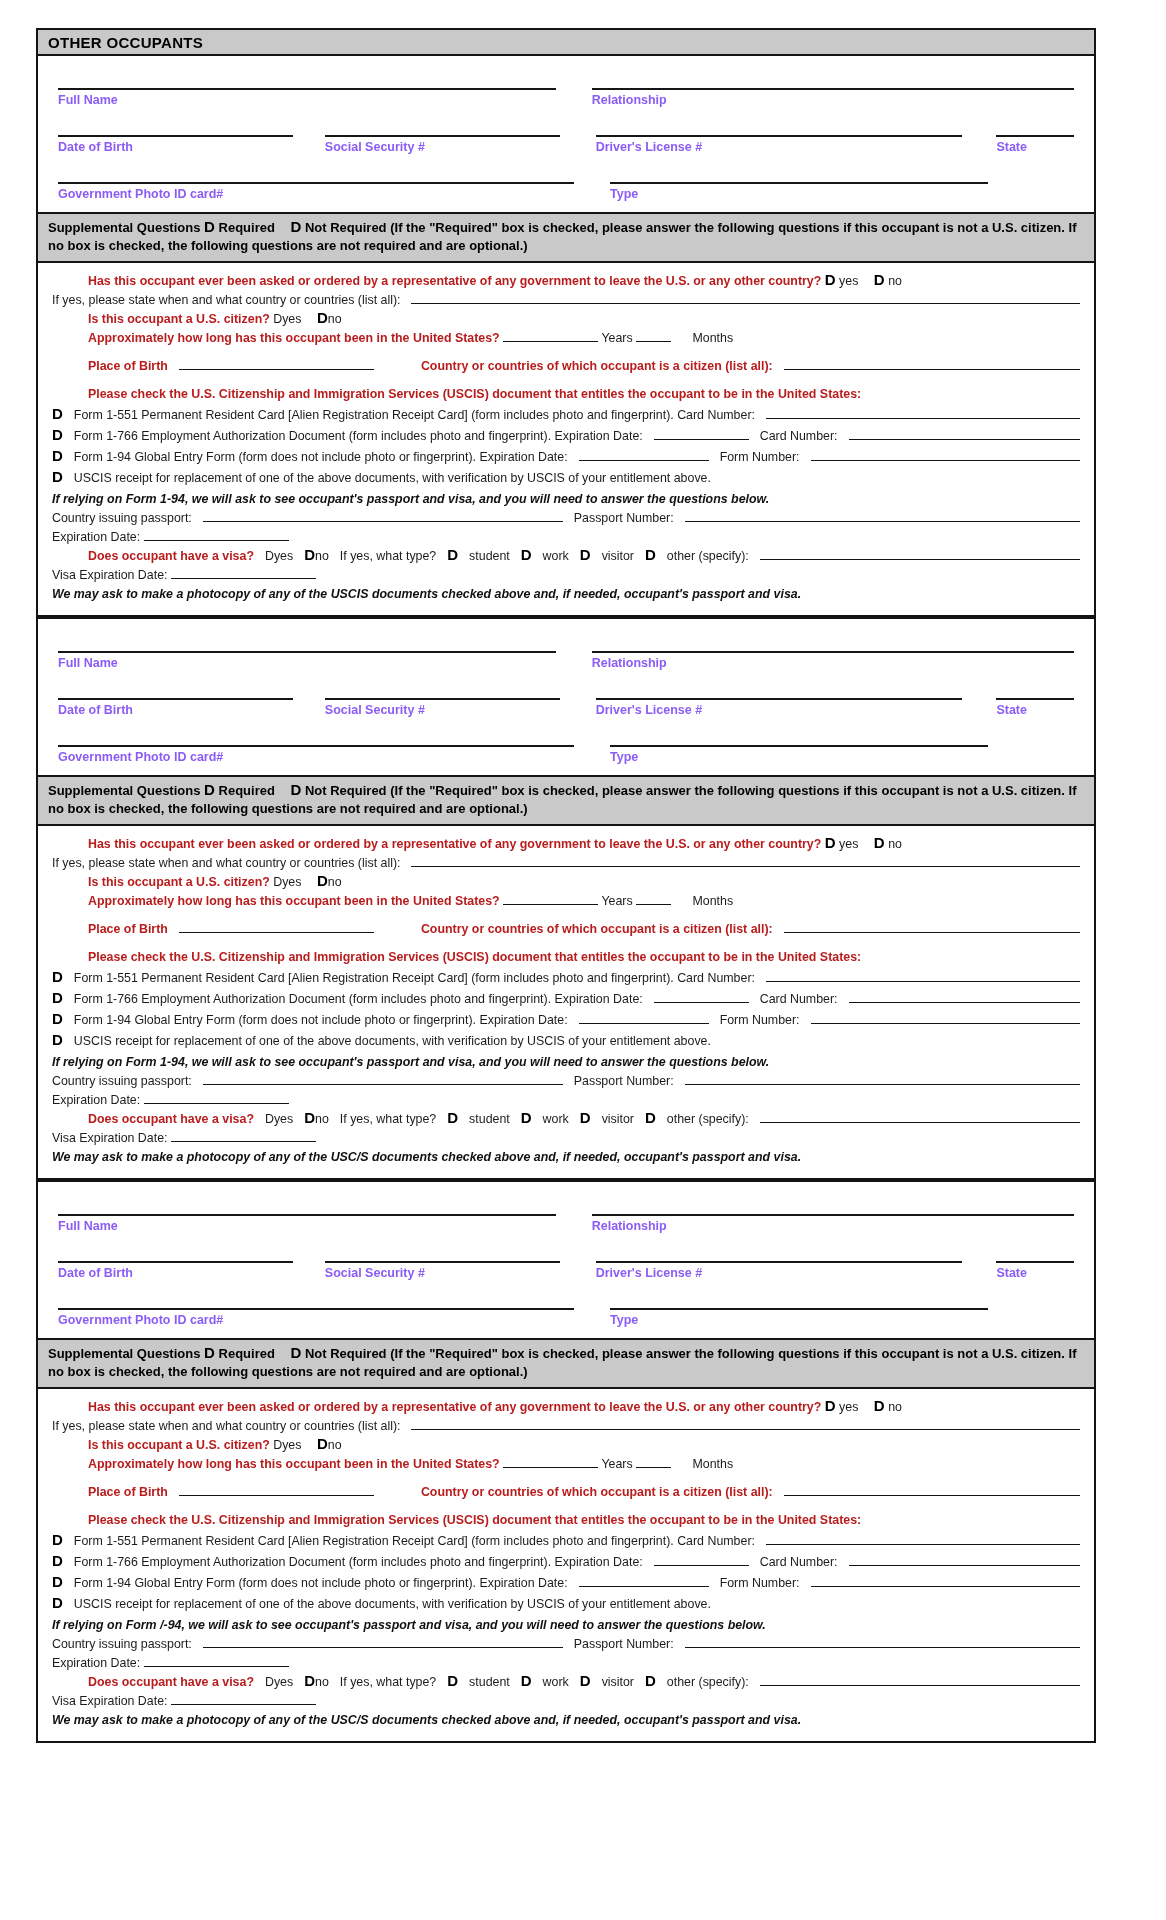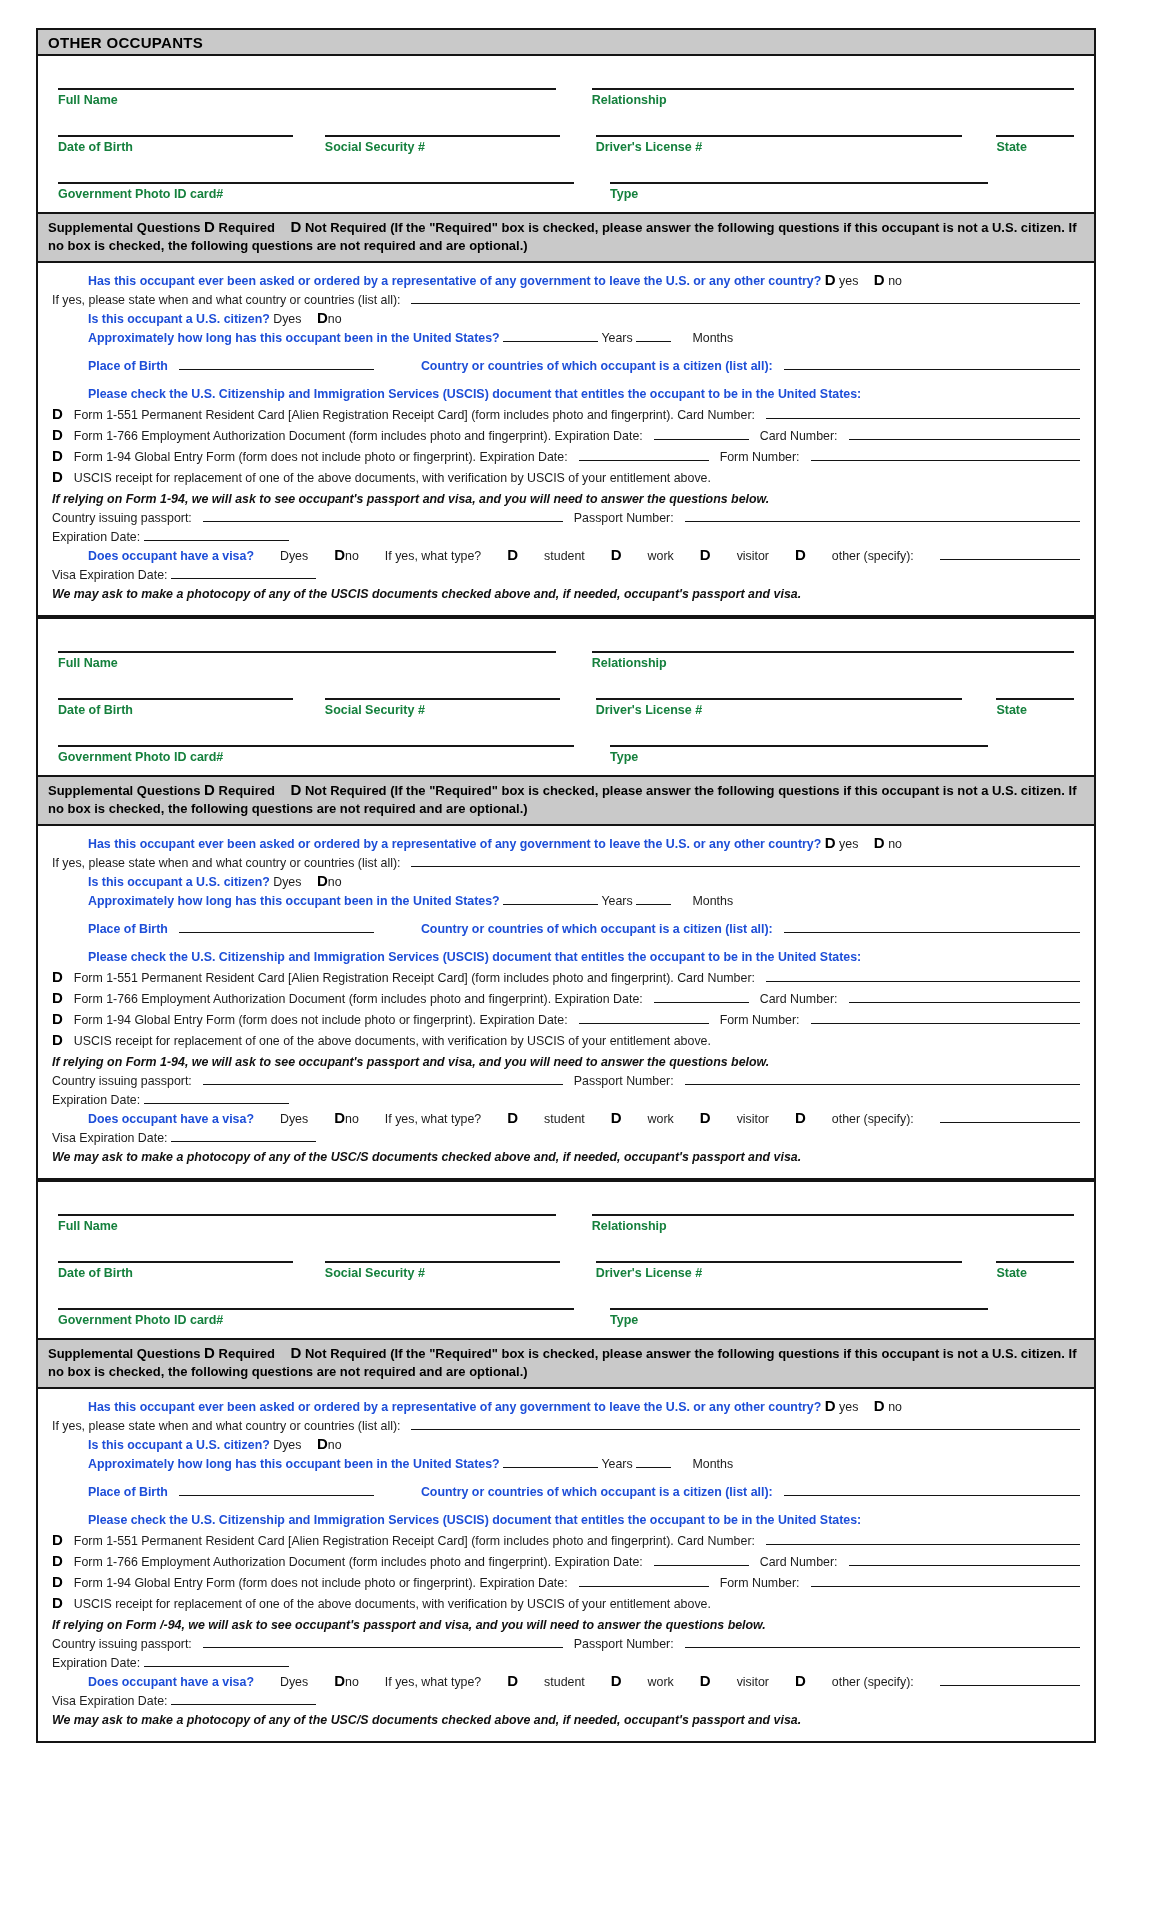--- a/index.html
+++ b/index.html
@@ -19,43 +19,43 @@
   }
 
   .section + .section { border-top: 4px solid #141414; }
 
   
   .fields { padding: 0 20px 10px 20px; }
   .frow { display: flex; }
   .frow.r1 { margin-top: 32px; }
   .frow.r2, .frow.r3 { margin-top: 27px; }
   .fcell { border-top: 2px solid #161616; padding-top: 3px; }
-  .flabel { font-size: 12.5px; font-weight: bold; color: #15803d; line-height: 15px; white-space: nowrap; }
+  .flabel { font-size: 12.5px; font-weight: bold; color: #8b5cf6; line-height: 15px; white-space: nowrap; }
   .w516 { width: 516px; } .w500 { width: 500px; }
   .w242 { width: 242px; } .w378 { width: 378px; } .w80 { width: 80px; }
   .g32 { margin-left: 32px; } .g36 { margin-left: 36px; } .g42 { margin-left: 34px; }
 
   
   .supp {
     border-top: 2px solid #141414; border-bottom: 2px solid #141414;
     padding: 5px 10px 6px 10px;
     font-size: 13px; line-height: 18px; font-weight: bold; color: #000;
   }
 
   
   .questions { padding: 7px 14px 9px 14px; font-size: 12.4px; line-height: 15px; }
   .qline { margin: 4px 0; }
   .qline.doc { margin: 6px 0; }
   .gap-top { margin-top: 13px; }
-  .b { font-weight: bold; color: #1d4ed8; padding-left: 36px; }
+  .b { font-weight: bold; color: #b91c1c; padding-left: 36px; }
   .bi { font-weight: bold; font-style: italic; color: #111; }
   .plain { color: #1c1c1c; }
   .cb { font-weight: bold; font-size: 15px; color: #000; line-height: 12px; }
   .flex { display: flex; align-items: baseline; column-gap: 11px; }
-  .flexw { display: flex; align-items: baseline; column-gap: 26px; }
+  .flexw { display: flex; align-items: baseline; column-gap: 11px; }
   .nowrap { white-space: nowrap; }
   .joined { white-space: nowrap; }
 
   .blank {
     display: inline-block; height: 11px;
     border-bottom: 1.5px solid #141414; vertical-align: baseline;
   }
   .fill { flex: 1 1 auto; }
   .w35 { width: 35px; } .w95 { width: 95px; } .w130 { width: 130px; }
   .w145 { width: 145px; } .w195 { width: 195px; } .w360 { width: 360px; }

